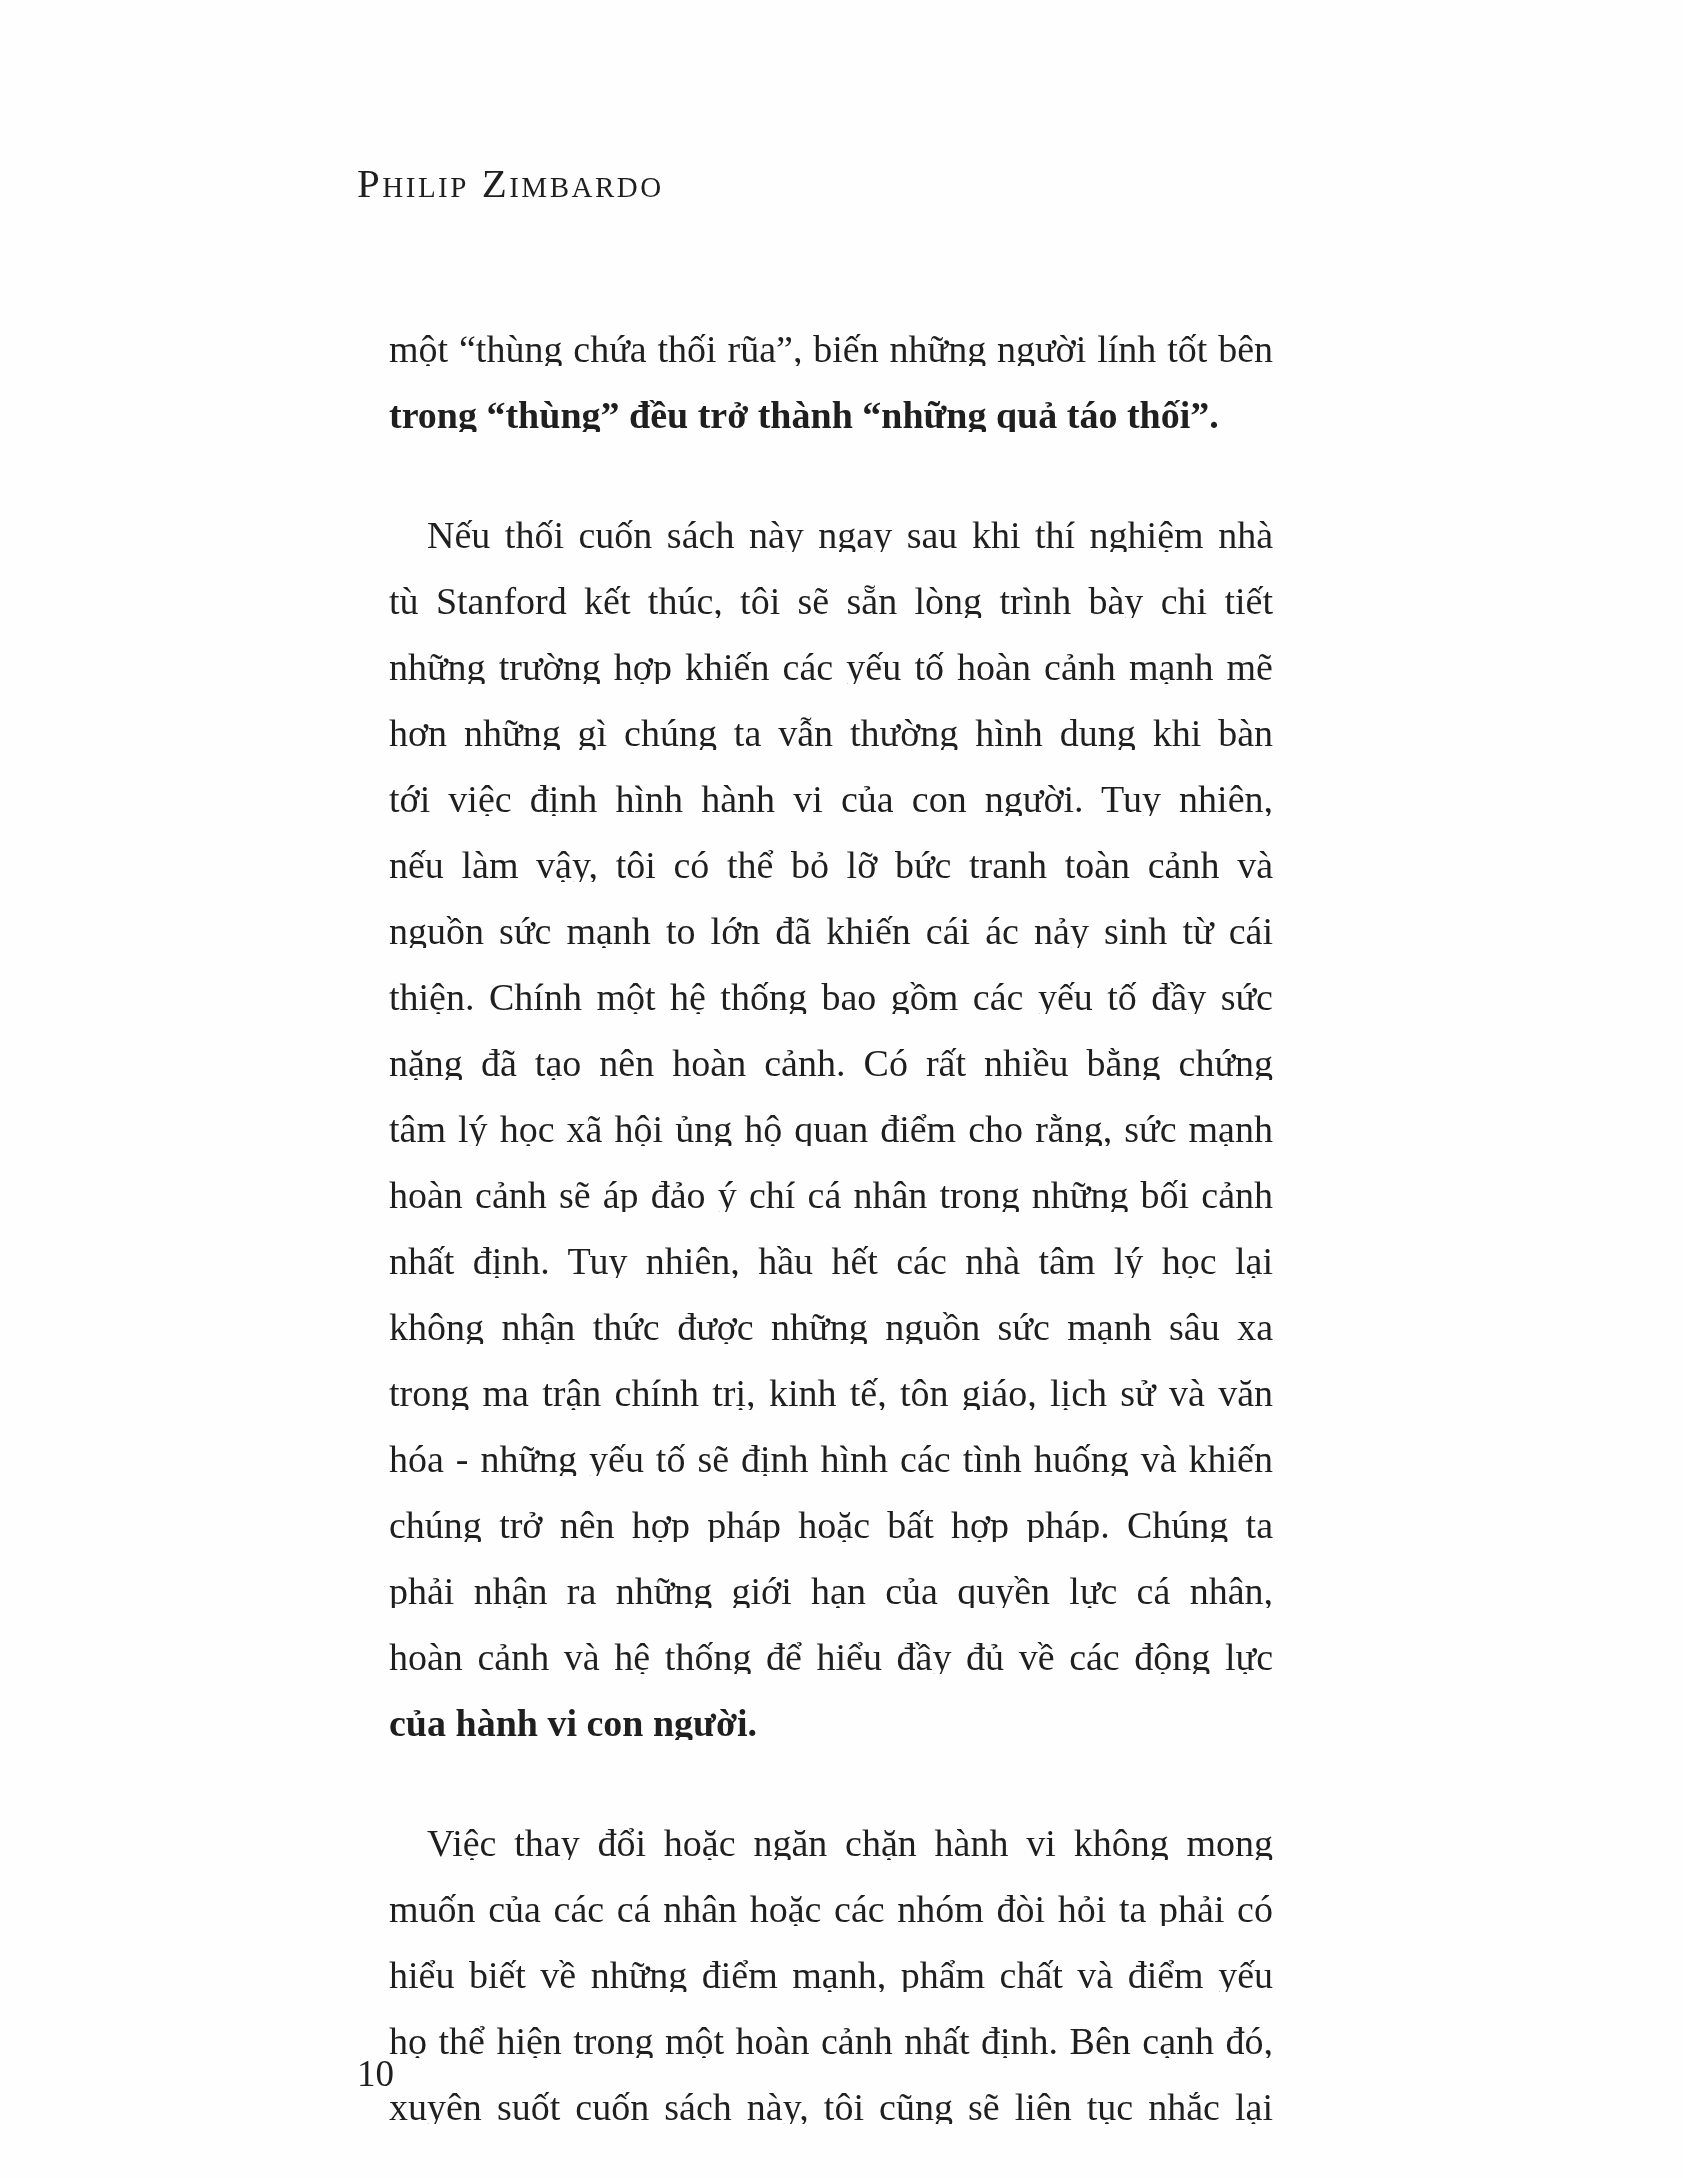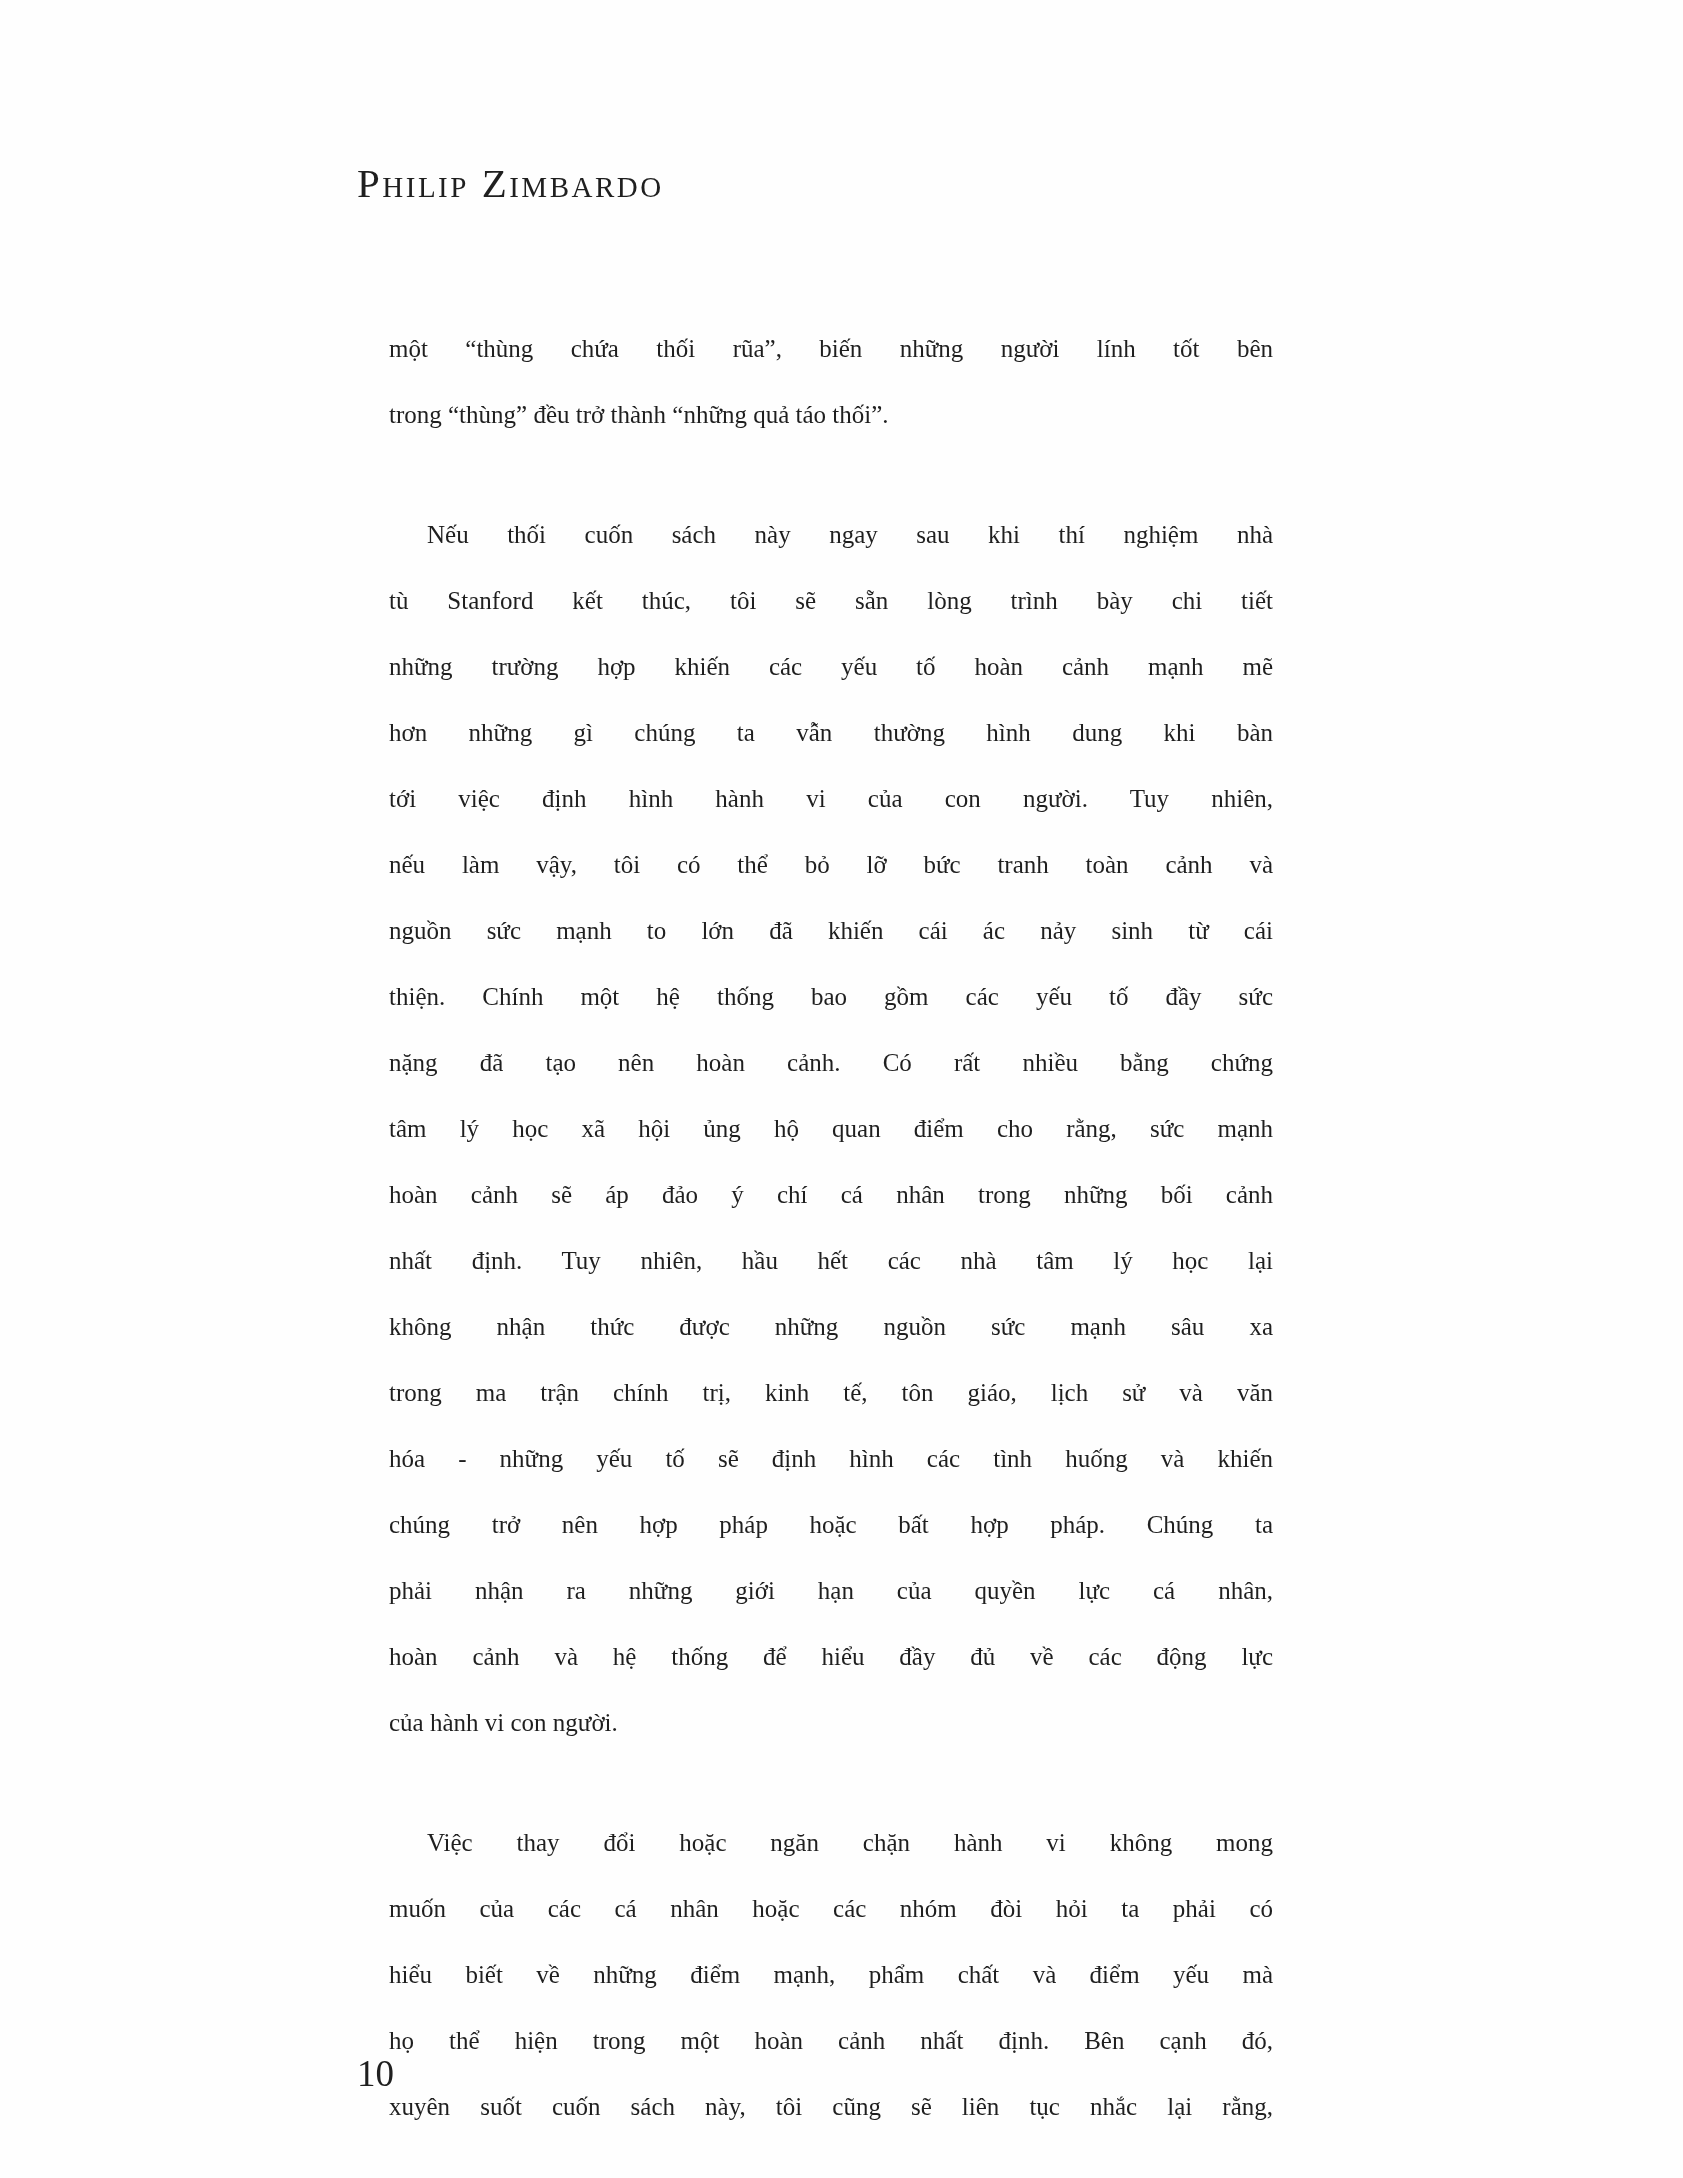--- a/index.html
+++ b/index.html
@@ -31,30 +31,30 @@
     color: var(--text-color);
   }
   .body-text {
     position: absolute;
     left: 309px;
     top: 236px;
     width: 980px;
   }
   .para { margin: 0 0 22px 0; }
   .line {
-    font-size: 25px;
+    font-size: 38px;
     line-height: 66px;
     height: 66px;
     text-align: justify;
     text-align-last: justify;
     overflow: hidden;
     white-space: normal;
   }
   .line.first-indent { padding-left: 54px; }
-  .line.para-last { text-align-last: left; }
+  .line.para-last { text-align-last: left; font-weight: bold; }
   .page-number {
     position: absolute;
     left: 309px;
     top: 2004px;
     width: 980px;
     text-align: left;
     font-size: 37px;
     color: var(--text-color);
   }
 </style>

